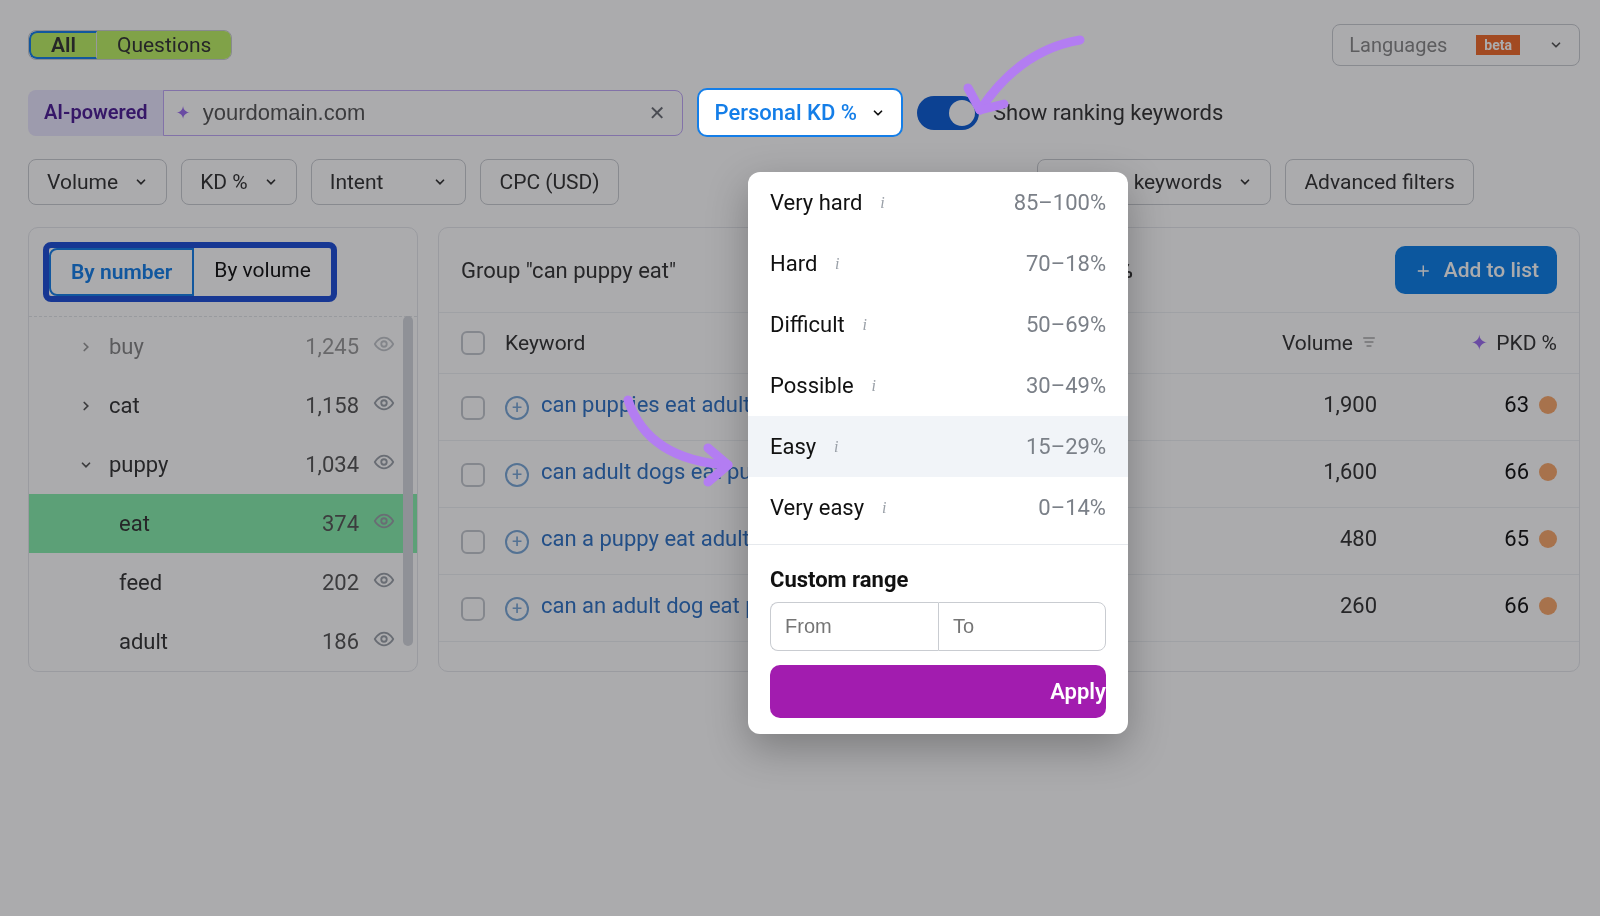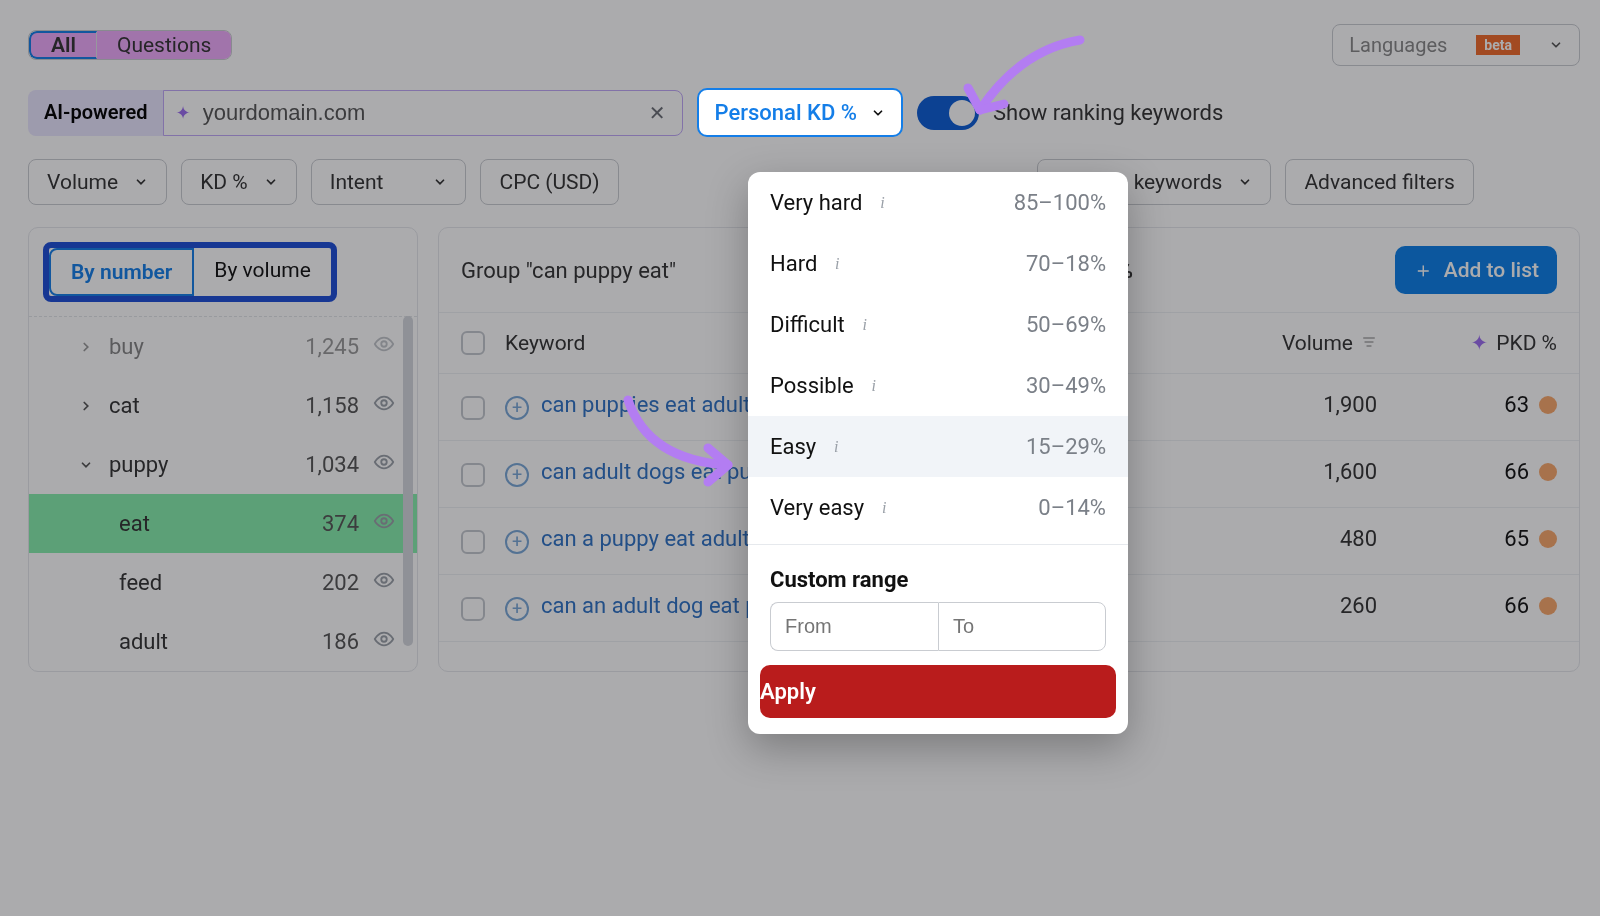--- a/index.html
+++ b/index.html
@@ -12,31 +12,31 @@
     height: 916px;
     overflow: hidden;
     position: relative;
   }
   .app {
     padding: 24px 20px 0 28px;
   }
   
   .tabs-row { display: flex; gap: 14px; align-items: center; margin-bottom: 22px; flex-wrap: nowrap; }
   .match-seg { display: flex; border: 1px solid #c9ccd1; border-radius: 8px; overflow: hidden; }
-  .match-seg .seg-btn { padding: 0 20px; font-size: 21px; color: #333; background: #f0abfc; border-right: 1px solid #e0e2e6; cursor: pointer; display: flex; align-items: center; }
+  .match-seg .seg-btn { padding: 0 20px; font-size: 21px; color: #333; background: #bef264; border-right: 1px solid #e0e2e6; cursor: pointer; display: flex; align-items: center; }
   .match-seg .seg-btn:last-child { border-right: none; }
   .seg-all { border: 2px solid #147ee8; border-radius: 8px 0 0 8px; color: #147ee8; font-weight: 600; }
   .seg-broad { border: 2px solid #147ee8; color: #147ee8; font-weight: 600; }
   .lang-btn { border: 1px solid #c9ccd1; border-radius: 8px; padding: 8px 16px; display: flex; align-items: center; gap: 29px; color: #888; font-size: 20px; cursor: pointer; margin-left: auto; }
   .beta { background: #f26b2a; color: #fff; font-size: 14px; font-weight: 700; padding: 2px 8px; border-radius: 0; }
   .chev { display:inline-block; }
   .chev svg { width: 14px; height: 14px; }
   
   .ai-row { display: flex; gap: 14px; align-items: center; margin-bottom: 22px; }
-  .ai-chip { background: #eae6ff; color: #000000; font-weight: 600; padding: 10px 16px; border-radius: 8px 0 0 8px; font-size: 20px; }
+  .ai-chip { background: #eae6ff; color: #4c1d95; font-weight: 600; padding: 10px 16px; border-radius: 8px 0 0 8px; font-size: 20px; }
   .domain-input { border: 1px solid #c0a8f7; border-radius: 8px; display: flex; align-items: center; padding: 6px 12px 6px 12px; gap: 12px; width: 520px; background: #fff; }
   .sparkle { color: #9b6cf0; font-size: 18px; }
   .domain-input input { border: none; outline: none; font-size: 22px; flex: 1; color: #555; }
   .clear-x { color: #6b6e75; font-size: 20px; cursor: pointer; padding: 4px; }
   .pkd-btn { border: 2px solid #147ee8; color: #147ee8; font-weight: 500; padding: 10px 16px; border-radius: 10px; display: flex; align-items: center; gap: 14px; font-size: 22px; background: #fff; cursor: pointer; }
   .toggle { width: 62px; height: 34px; border-radius: 20px; background: #0b5cd6; position: relative; cursor: pointer; }
   .toggle::after { content: ""; position: absolute; right: 4px; top: 4px; width: 26px; height: 26px; border-radius: 50%; background: #fff; }
   .toggle-label { font-size: 22px; color: #333; }
   
   .filters-row { display: flex; gap: 14px; margin-bottom: 22px; flex-wrap: nowrap; overflow: hidden; }
@@ -92,21 +92,21 @@
   .dd-item.hover { background:#f1f4f8; }
   .dd-item .nm{ display:flex; align-items:center; gap:10px;}
   .dd-item .rng{ margin-left:auto; color:#7b8088;}
   .info-i{ width:20px; height:20px; border-radius:50%; display:inline-flex; align-items:center; justify-content:center; font-style:italic; font-family: Georgia, serif; color:#9aa0a8; font-size:16px;}
   .dd-divider{ height:1px; background:#e6e9ed; margin:6px 0;}
   .dd-custom-label{ padding: 16px 22px 10px; font-weight:700; font-size:22px;}
   .dd-range-row{ display:flex; gap:0; padding: 0 22px 14px; }
   .dd-range-row input{ width:50%; padding:12px 14px; font-size:20px; border:1px solid #c9ccd1; outline:none; color:#7b8088;}
   .dd-range-row input:first-child{ border-radius:8px 0 0 8px; border-right:none;}
   .dd-range-row input:last-child{ border-radius:0 8px 8px 0;}
-  .dd-apply{ margin: 0 12px; background:#b91c1c; color:#fff; font-weight:600; font-size:22px; text-align:left; padding:14px 0; border-radius:10px; cursor:pointer;}
+  .dd-apply{ margin: 0 22px; background:#a21caf; color:#fff; font-weight:600; font-size:22px; text-align:right; padding:14px 0; border-radius:10px; cursor:pointer;}
   
   .arrow { position:absolute; z-index:30; pointer-events:none;}
   .truncated{ border-top:1px dashed #d0d4da; opacity:.6;}
 </style>
 </head>
 <body>
 
 <div class="app">
 
   <div class="tabs-row">

